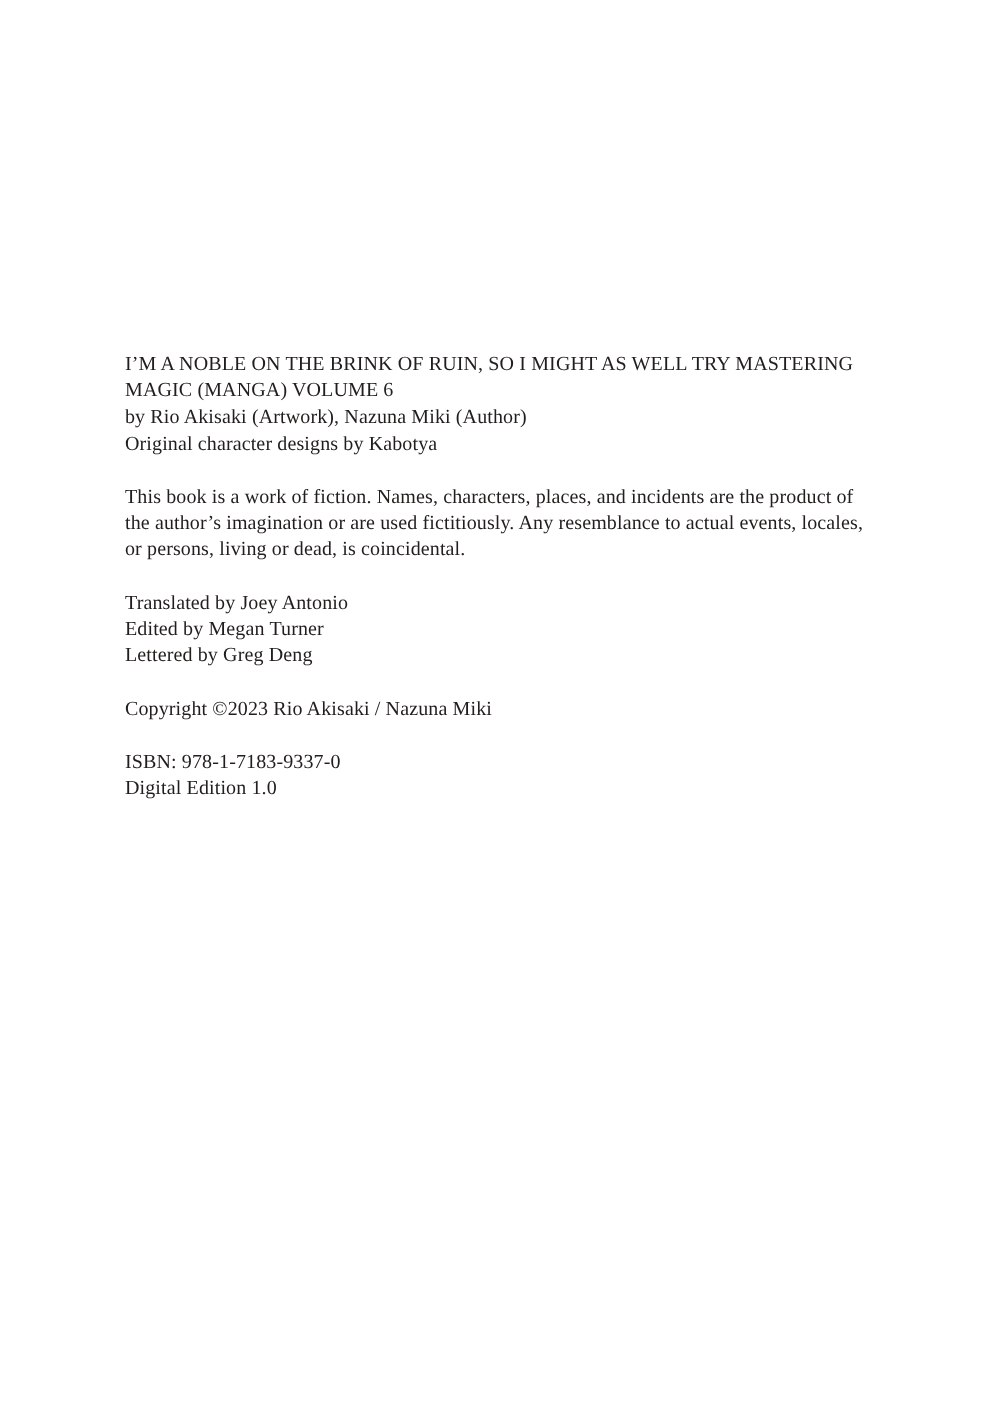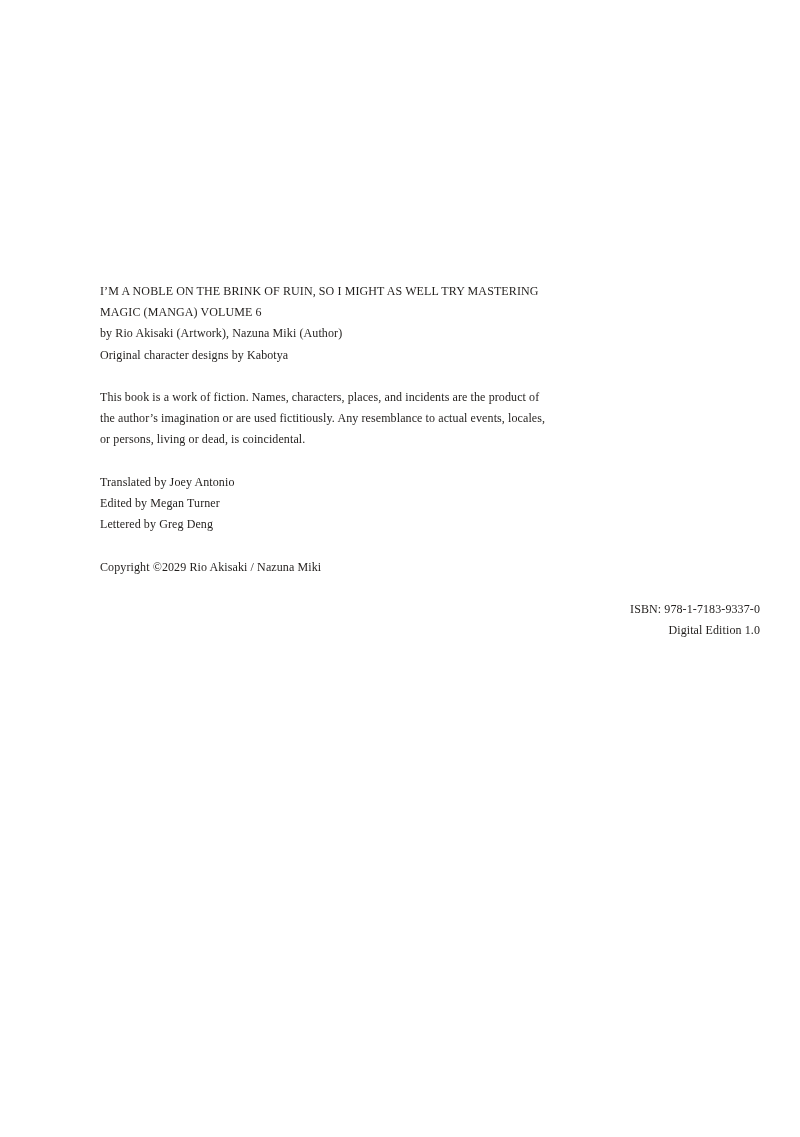--- a/index.html
+++ b/index.html
@@ -16,45 +16,44 @@
     height: 1137px;
     background: #ffffff;
     overflow: hidden;
   }
   .colophon {
     position: absolute;
     left: 100px;
     top: 281px;
     width: 660px;
     color: #211e1c;
-    font-size: 12px;
+    font-size: 16px;
     line-height: 21.2px;
   }
   .colophon p {
     margin: 0 0 21.2px 0;
     white-space: pre-line;
     letter-spacing: 0.1px;
   }
   .colophon p:last-child {
     margin-bottom: 0;
-    text-align: right;
   }
 </style>
 </head>
 <body>
 
 <div class="page">
   <div class="colophon">
     <p>I’M A NOBLE ON THE BRINK OF RUIN, SO I MIGHT AS WELL TRY MASTERING
 MAGIC (MANGA) VOLUME 6
 by Rio Akisaki (Artwork), Nazuna Miki (Author)
 Original character designs by Kabotya</p>
     <p>This book is a work of fiction. Names, characters, places, and incidents are the product of
 the author’s imagination or are used fictitiously. Any resemblance to actual events, locales,
 or persons, living or dead, is coincidental.</p>
     <p>Translated by Joey Antonio
 Edited by Megan Turner
 Lettered by Greg Deng</p>
-    <p>Copyright ©2029 Rio Akisaki / Nazuna Miki</p>
+    <p>Copyright ©2023 Rio Akisaki / Nazuna Miki</p>
     <p>ISBN: 978-1-7183-9337-0
 Digital Edition 1.0</p>
   </div>
 </div>
 
 </body></html>

